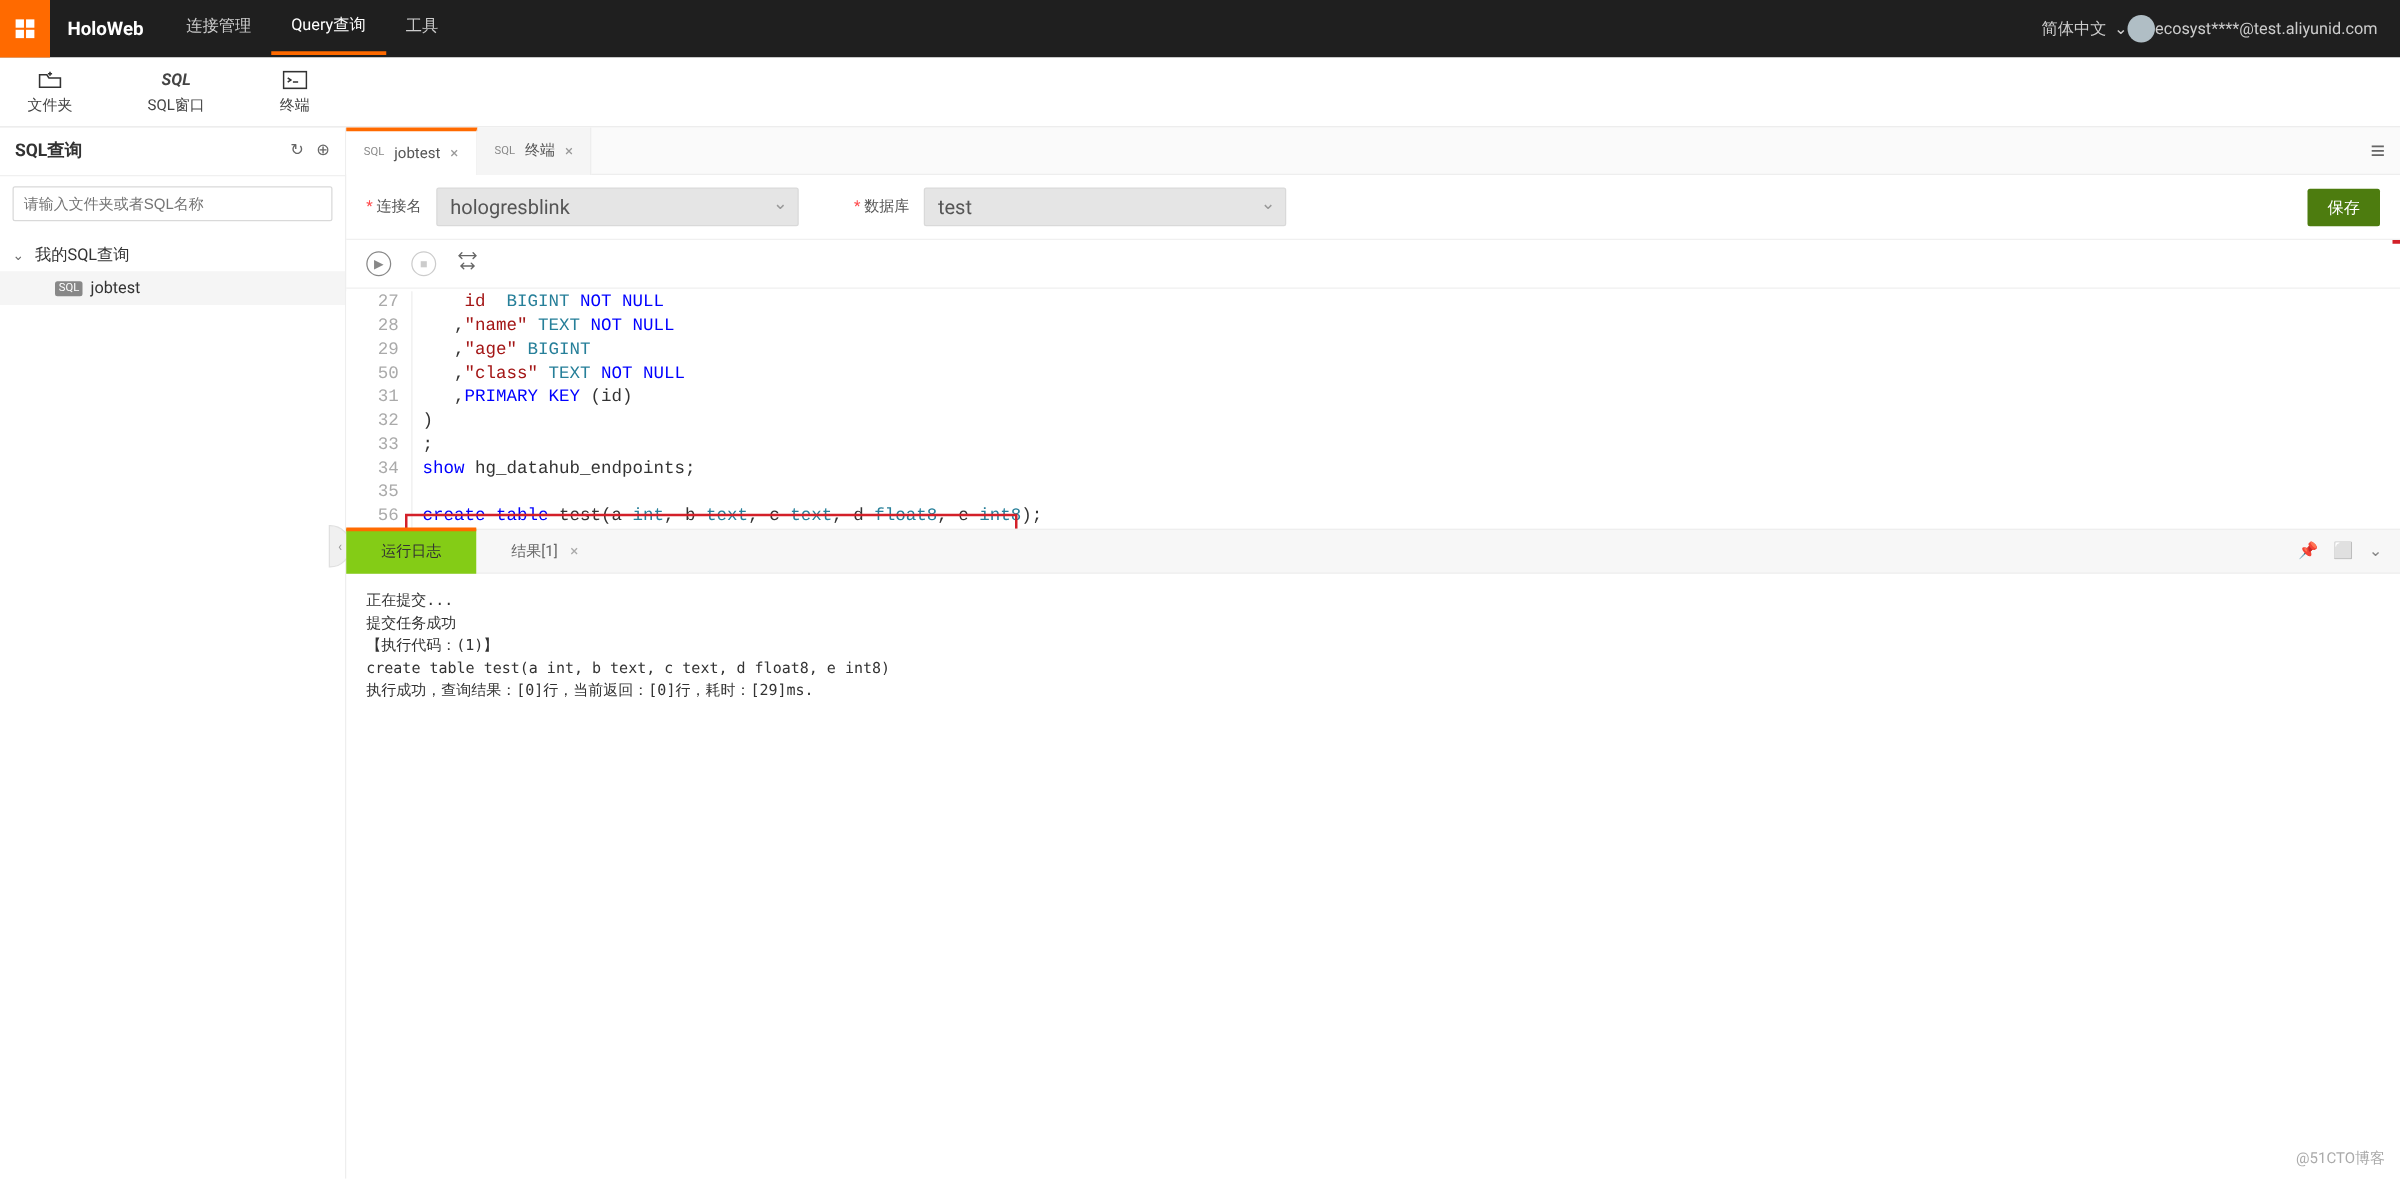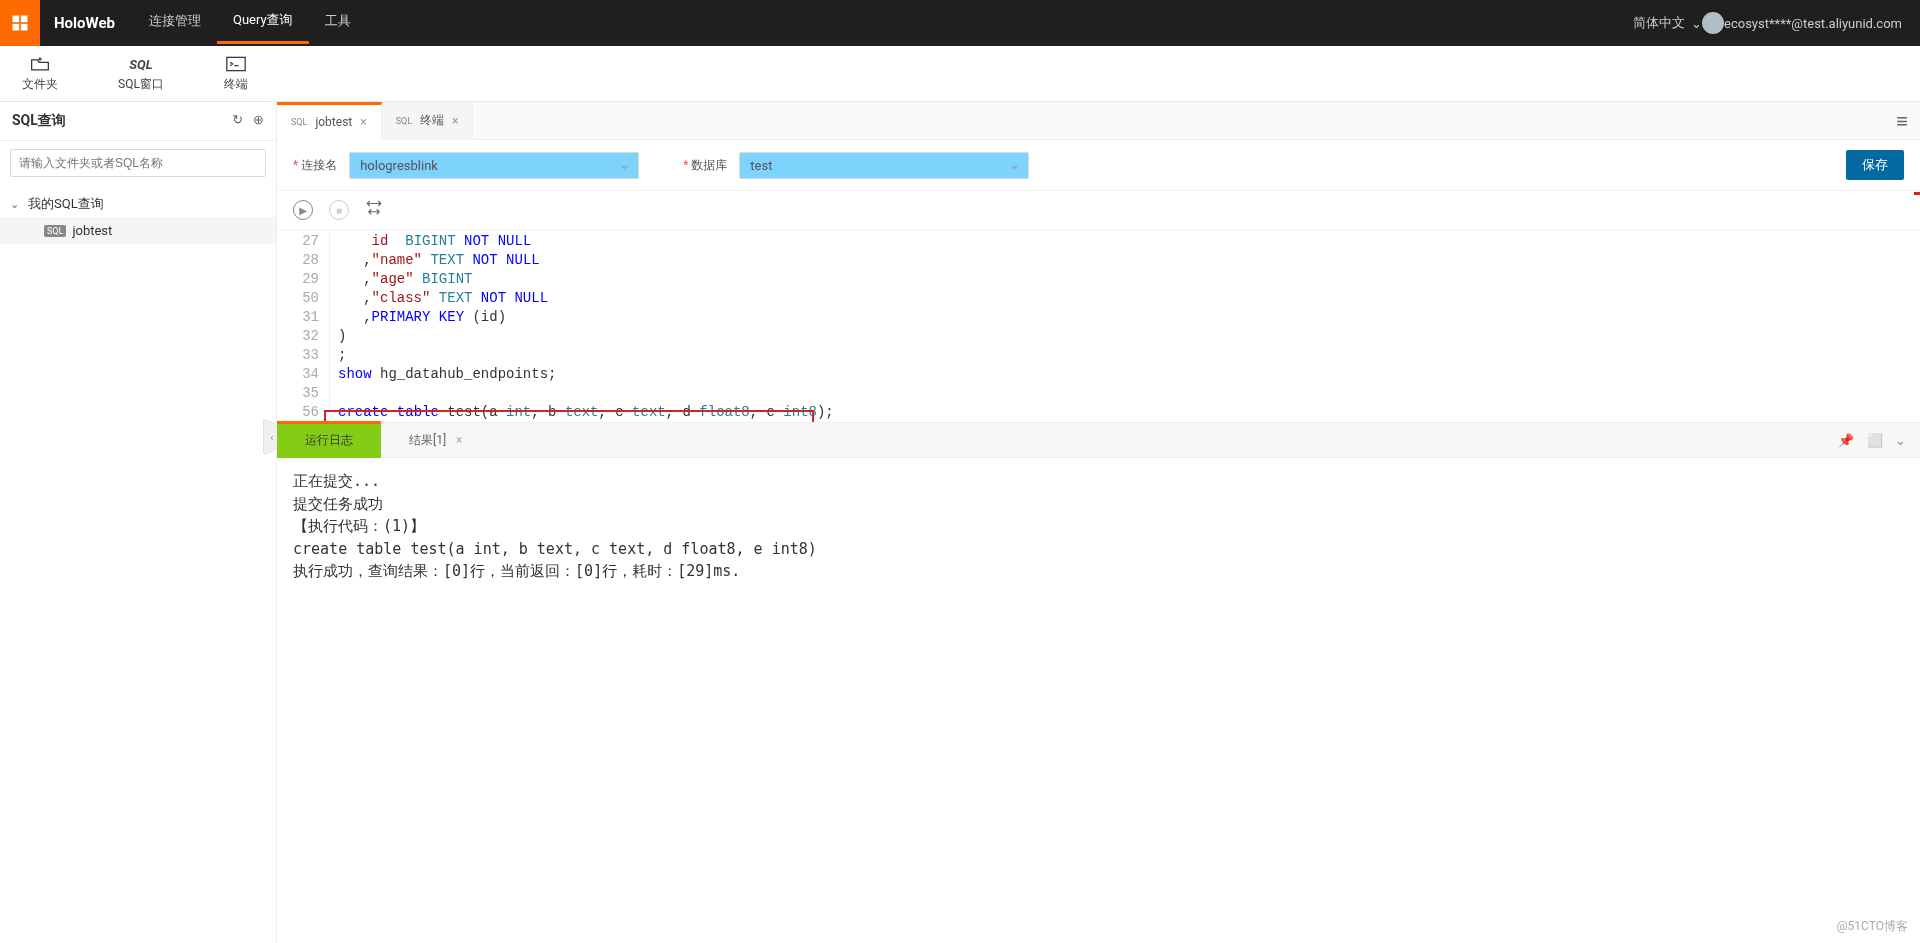--- a/index.html
+++ b/index.html
@@ -42,24 +42,24 @@
     .tab { display: flex; align-items: center; gap: 8px; padding: 0 14px; height: 38px; border-right: 1px solid #eee; background: #fff; font-size: 12px; color: #555; cursor: pointer;}
     .tab.active { border-top: 3px solid #ff6a00; }
     .tab.inactive { background: #f5f5f5; }
     .tab .sql-badge2 { font-size: 9px; color: #888; }
     .tab .tab-close { color: #999; font-size: 12px; }
     .tabs-menu { margin-left: auto; padding: 0 12px; font-size: 20px; color: #666; cursor: pointer; user-select: none;}
     
     .conn-row { display: flex; align-items: center; padding: 10px 16px; gap: 12px; border-bottom: 1px solid #f0f0f0; }
     .field-label { font-size: 12px; color: #555; }
     .field-label .req { color: #ff4d4f; margin-right: 3px;}
-    .select-box { position: relative; border: 1px solid #d9d9d9; border-radius: 2px; padding: 5px 26px 5px 10px; font-size: 13px; min-width: 290px; color: #555; background: #7dd3fc; cursor: pointer;}
+    .select-box { position: relative; border: 1px solid #d9d9d9; border-radius: 2px; padding: 5px 26px 5px 10px; font-size: 16px; min-width: 290px; color: #555; background: #e5e5e5; cursor: pointer;}
     .select-box::after { content: "⌄"; position: absolute; right: 8px; top: 3px; color: #999; font-size: 14px;}
     .conn-row .spacer { flex: 0 0 20px;}
-    .save-btn { margin-left: auto; background: #0369a1; color: #fff; border: none; padding: 6px 16px; font-size: 13px; border-radius: 2px; cursor: pointer;}
+    .save-btn { margin-left: auto; background: #4d7c0f; color: #fff; border: none; padding: 6px 16px; font-size: 13px; border-radius: 2px; cursor: pointer;}
     
     .action-row { display: flex; align-items: center; gap: 16px; padding: 8px 16px; }
     .action-btn { width: 20px; height: 20px; border: 1.5px solid #888; border-radius: 50%; display: flex; align-items: center; justify-content: center; color: #888; font-size: 10px; cursor: pointer;}
     .action-btn.disabled { border-color: #ccc; color: #ccc; }
     .format-btn { color: #666; cursor: pointer; font-size: 16px;}
 
     .code-editor { flex: 0 0 auto; display: flex; font-family: "Consolas", "Monaco", "Courier New", monospace; font-size: 14px; border-top: 1px solid #f0f0f0; padding-top: 2px;}
     .gutter { width: 52px; text-align: right; padding: 0 10px 0 0; color: #aaa; background: #fff; user-select: none;}
     .gutter div { height: 19px; line-height: 19px;}
     .gutter-border { width: 1px; background: #eee;}
@@ -74,21 +74,21 @@
     .scroll-indicator { position: absolute; right: 0; top: 90px; width: 6px; height: 3px; background: #d32029; }
 
     .results-tabs { display: flex; align-items: center; height: 36px; background: #f7f7f7; border-top: 1px solid #eee; border-bottom: 1px solid #eee; position: relative;}
     .r-tab { padding: 0 28px; height: 36px; display: flex; align-items: center; font-size: 12px; color: #666; cursor: pointer; position: relative;}
     .r-tab.active { background: #84cc16; color: #333; text-align: right; }
     .r-tab.active::before { content: ""; position: absolute; top: -1px; left: 0; right: 0; height: 3px; background: #ff6a00; }
     .r-tab .tab-x { margin-left: 10px; color: #aaa;}
     .r-icons { margin-left: auto; display: flex; gap: 12px; padding-right: 14px; color: #888;}
     .r-icons span { cursor: pointer; }
 
-    .log-output { padding: 12px 16px; font-family: "Consolas", "Monaco", monospace; font-size: 15px; color: #333; line-height: 1.5; flex: 1; white-space: pre-wrap;}
+    .log-output { padding: 12px 16px; font-family: "Consolas", "Monaco", monospace; font-size: 12px; color: #333; line-height: 1.5; flex: 1; white-space: pre-wrap;}
     
     .watermark { position: fixed; right: 12px; bottom: 8px; color: #aaa; font-size: 12px;}
   </style>
 </head>
 <body>
 
 <div class="top-bar">
   <div class="logo-box">
     <svg viewBox="0 0 24 24" fill="#fff">
         <rect x="3" y="3" width="8" height="8"></rect>

